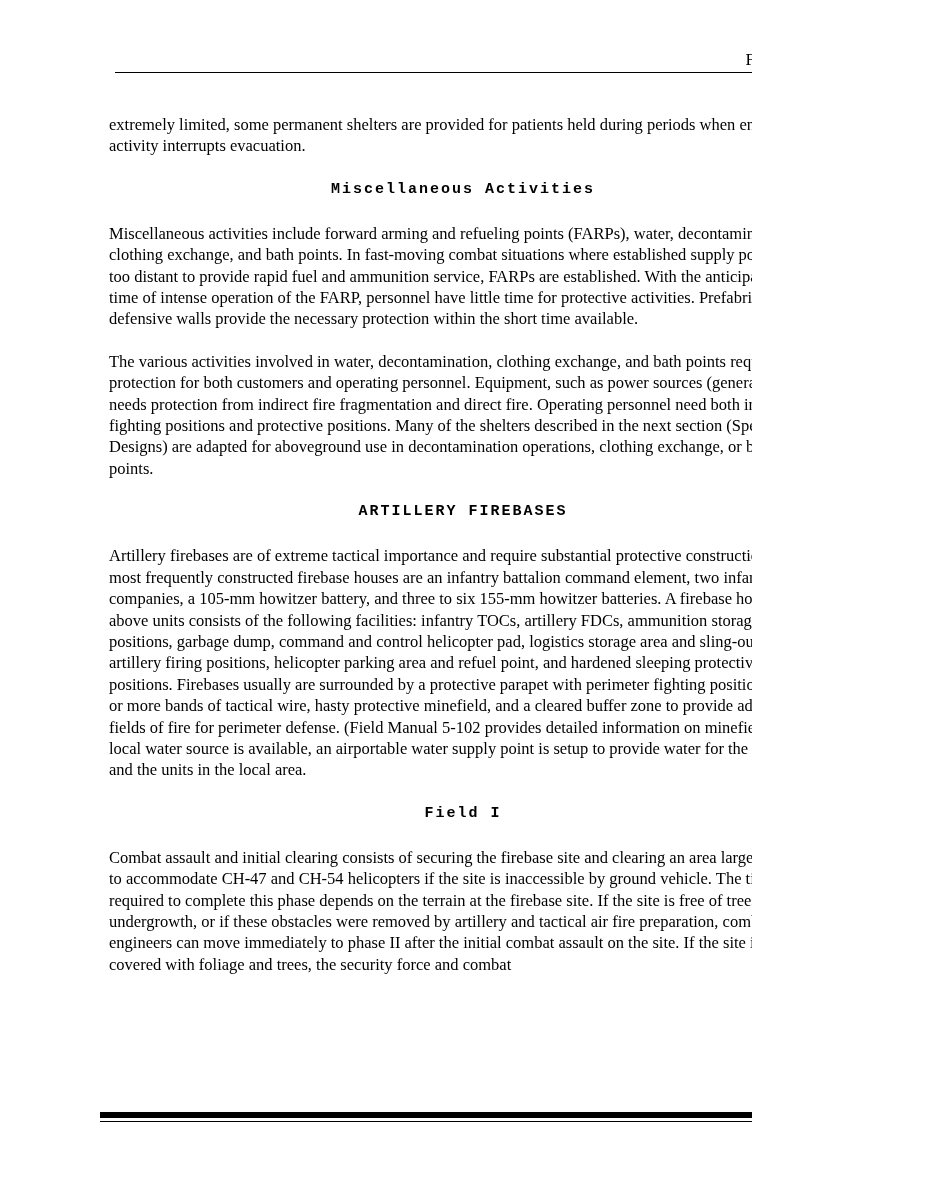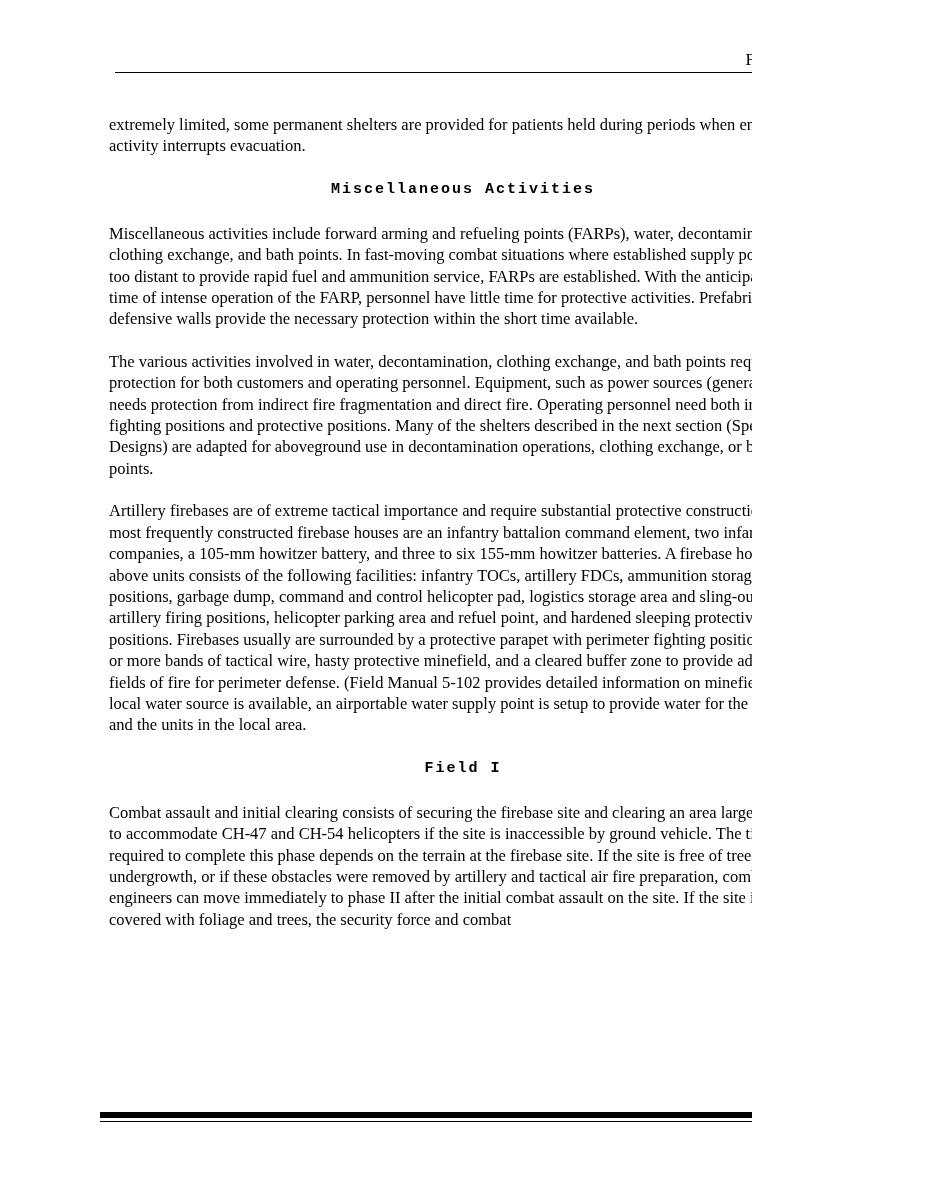--- a/index.html
+++ b/index.html
@@ -87,20 +87,21 @@
   <div class="header">
     <span class="doc-id">FM 5-103</span>
     <div class="header-rule"></div>
   </div>
 
   <div class="content" id="content">
       <p class="para">extremely limited, some permanent shelters are provided for patients held during periods when enemy activity interrupts evacuation.</p>
       <h2 class="heading">Miscellaneous Activities</h2>
       <p class="para">Miscellaneous activities include forward arming and refueling points (FARPs), water, decontamination, clothing exchange, and bath points. In fast-moving combat situations where established supply points are too distant to provide rapid fuel and ammunition service, FARPs are established. With the anticipated short time of intense operation of the FARP, personnel have little time for protective activities. Prefabricated defensive walls provide the necessary protection within the short time available.</p>
       <p class="para">The various activities involved in water, decontamination, clothing exchange, and bath points require protection for both customers and operating personnel. Equipment, such as power sources (generators), needs protection from indirect fire fragmentation and direct fire. Operating personnel need both individual fighting positions and protective positions. Many of the shelters described in the next section (Special Designs) are adapted for aboveground use in decontamination operations, clothing exchange, or bath points.</p>
+      <h2 class="heading">ARTILLERY FIREBASES</h2>
       <p class="para">Artillery firebases are of extreme tactical importance and require substantial protective construction. The most frequently constructed firebase houses are an infantry battalion command element, two infantry companies, a 105-mm howitzer battery, and three to six 155-mm howitzer batteries. A firebase housing the above units consists of the following facilities: infantry TOCs, artillery FDCs, ammunition storage positions, garbage dump, command and control helicopter pad, logistics storage area and sling-out pad, artillery firing positions, helicopter parking area and refuel point, and hardened sleeping protective positions. Firebases usually are surrounded by a protective parapet with perimeter fighting positions, two or more bands of tactical wire, hasty protective minefield, and a cleared buffer zone to provide adequate fields of fire for perimeter defense. (Field Manual 5-102 provides detailed information on minefield.) If a local water source is available, an airportable water supply point is setup to provide water for the firebase and the units in the local area.</p>
       <h2 class="heading">Field I</h2>
       <p class="para">Combat assault and initial clearing consists of securing the firebase site and clearing an area large enough to accommodate CH-47 and CH-54 helicopters if the site is inaccessible by ground vehicle. The time required to complete this phase depends on the terrain at the firebase site. If the site is free of trees and undergrowth, or if these obstacles were removed by artillery and tactical air fire preparation, combat engineers can move immediately to phase II after the initial combat assault on the site. If the site is covered with foliage and trees, the security force and combat</p>
     </div>
 
   <div class="footer">
     <div class="footer-bar"></div>
     <div class="footer-line"></div>
     <span class="page-num">4-23</span>
   </div>

